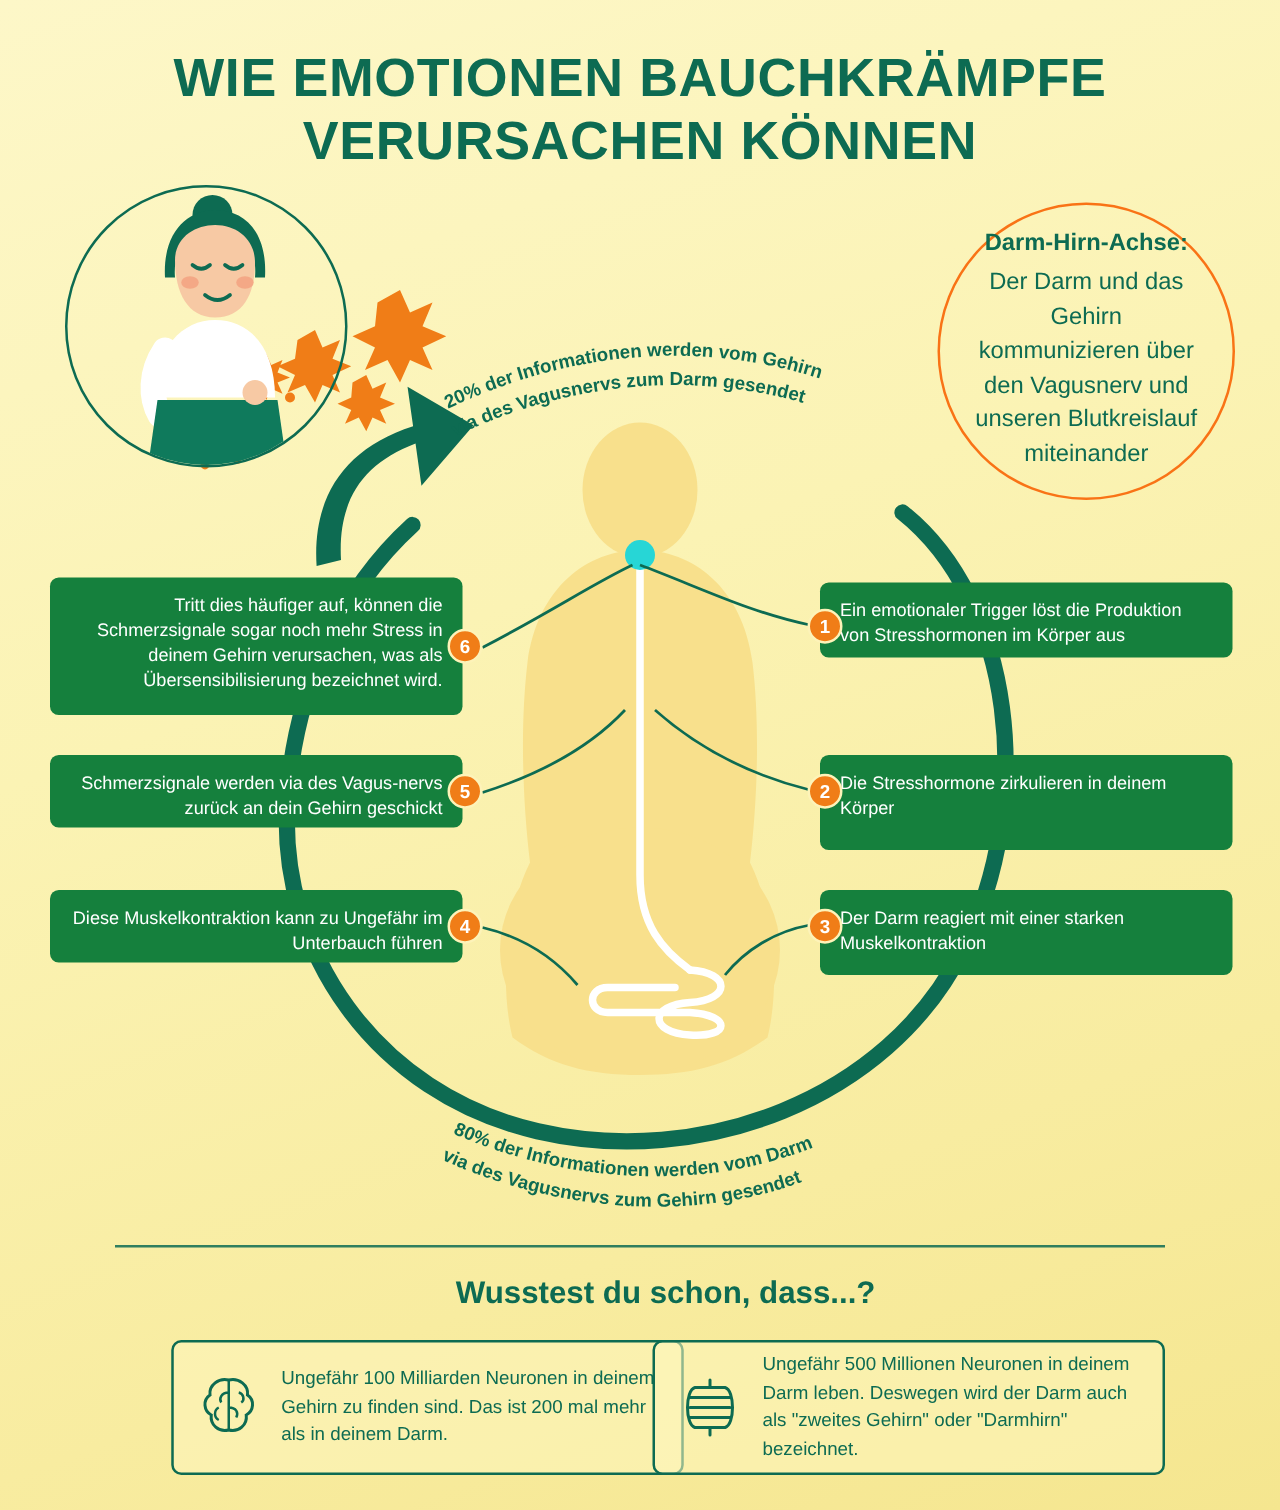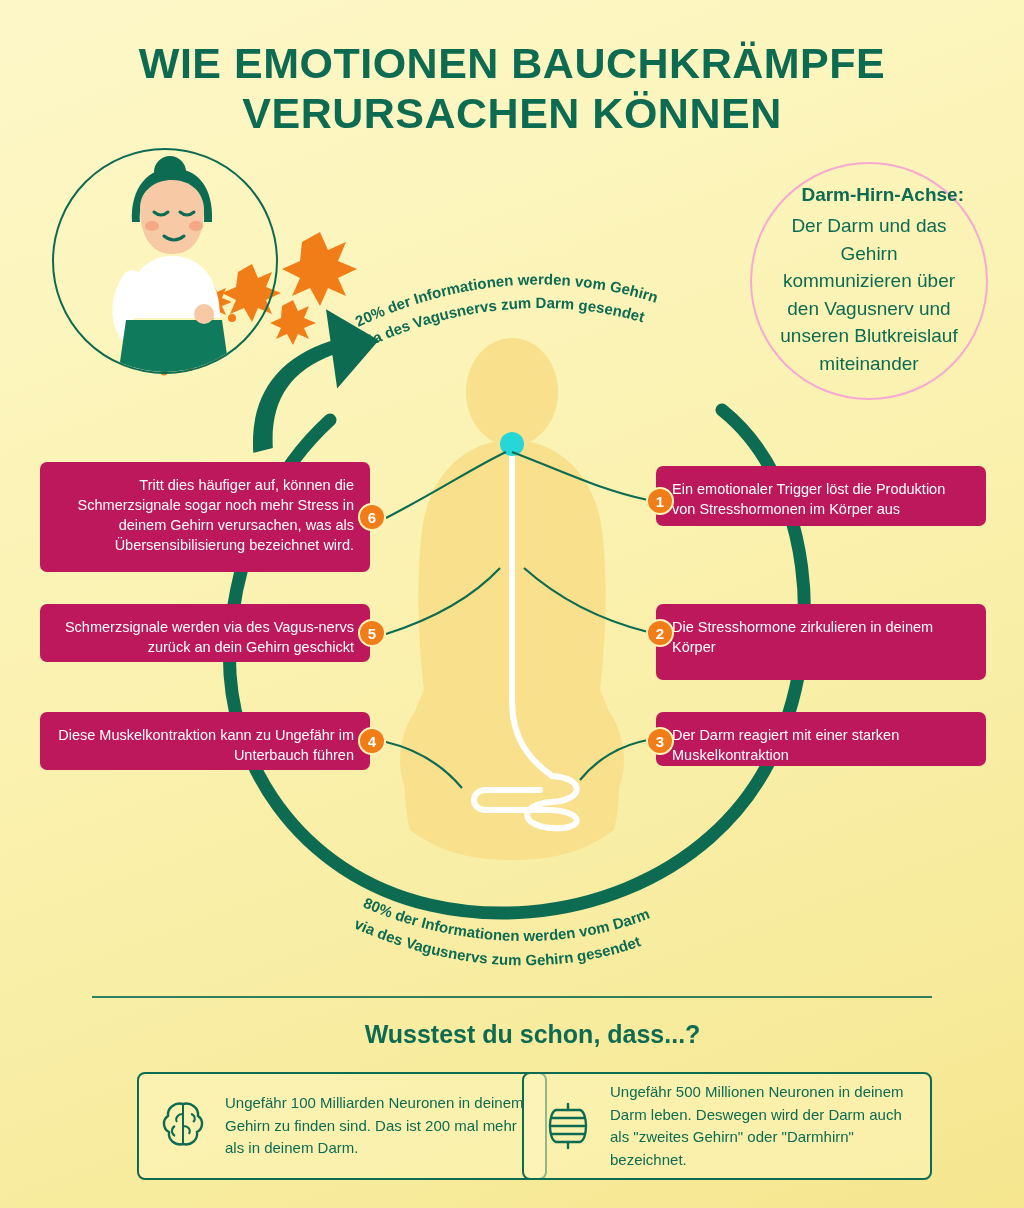--- a/index.html
+++ b/index.html
@@ -16,36 +16,36 @@
     color:#0d6b52;font-weight:bold;font-size:43px;letter-spacing:0.5px;
     line-height:1.17;text-transform:uppercase;
   }
 
   
   .arc-svg{position:absolute;left:0;top:0;width:1024px;height:1208px;pointer-events:none;}
 
   
   .dha-circle{
     position:absolute;right:36px;top:162px;width:238px;height:238px;border-radius:50%;
-    border:2px solid #f9a8d4;box-sizing:border-box;
-    display:flex;flex-direction:column;align-items:flex-end;justify-content:center;
+    border:2px solid #f97316;box-sizing:border-box;
+    display:flex;flex-direction:column;align-items:center;justify-content:center;
     text-align:center;padding:18px 22px;color:#0d6b52;
   }
   .dha-title{font-weight:bold;font-size:19px;line-height:1.2;margin-bottom:5px;}
   .dha-body{font-size:19px;line-height:1.45;}
 
   
   .woman-circle{
     position:absolute;left:52px;top:148px;width:226px;height:226px;border-radius:50%;
     border:2px solid #0d6b52;box-sizing:border-box;overflow:hidden;
   }
 
   
   .box{
-    position:absolute;background:#be185d;color:#ffffff;border-radius:7px;
+    position:absolute;background:#15803d;color:#ffffff;border-radius:7px;
     font-size:14.5px;line-height:1.38;padding:13px 16px;box-sizing:border-box;
   }
   .box.right{text-align:left;}
   .box.left{text-align:right;}
   .badge{
     position:absolute;width:28px;height:28px;border-radius:50%;
     background:#f07d17;color:#ffffff;font-weight:bold;font-size:15px;
     display:flex;align-items:center;justify-content:center;
     border:2px solid #fdf3b9;box-sizing:border-box;
   }
@@ -192,21 +192,21 @@
     <span>1</span>
   </div>
 
   <div class="box right" style="left:656px;top:604px;width:330px;height:76px;">
     <span>Die Stresshormone zirkulieren in deinem Körper</span>
   </div>
   <div class="badge" style="left:646px;top:619px;">
     <span>2</span>
   </div>
 
-  <div class="box right" style="left:656px;top:712px;width:330px;height:54px;">
+  <div class="box right" style="left:656px;top:712px;width:330px;height:68px;">
     <span>Der Darm reagiert mit einer starken Muskelkontraktion</span>
   </div>
   <div class="badge" style="left:646px;top:727px;">
     <span>3</span>
   </div>
 
   <div class="box left" style="left:40px;top:712px;width:330px;height:58px;">
     <span>Diese Muskelkontraktion kann zu Ungefähr im Unterbauch führen</span>
   </div>
   <div class="badge" style="left:358px;top:727px;">

